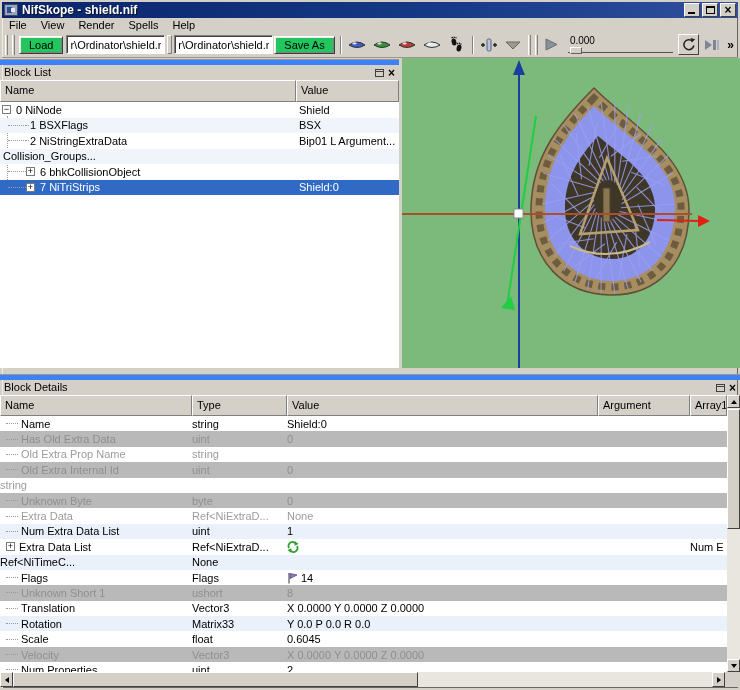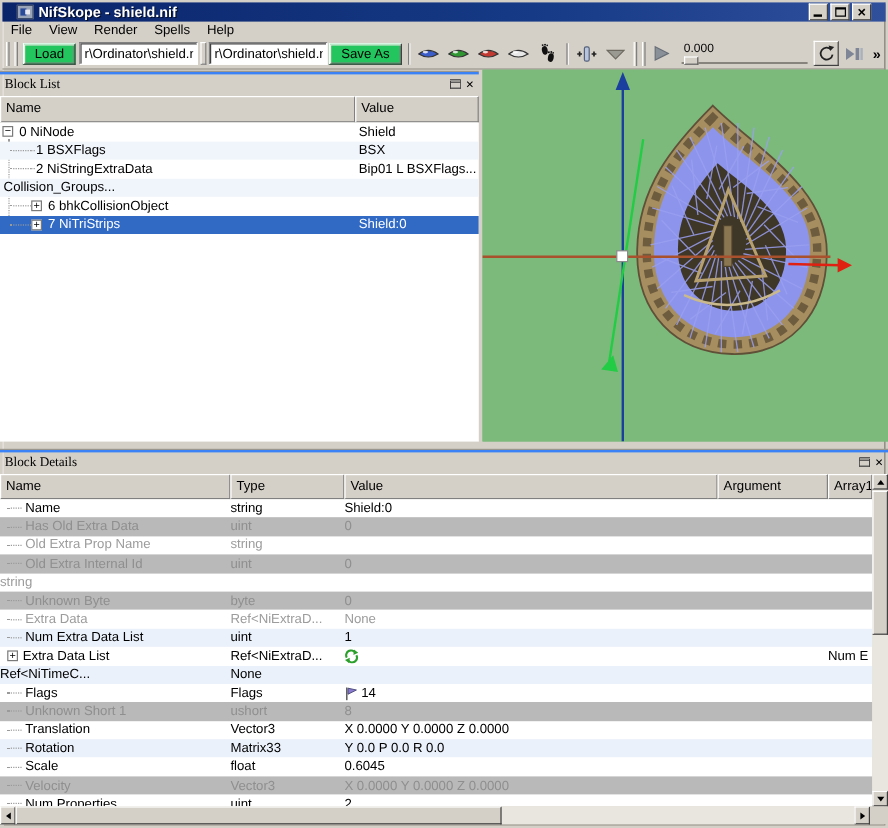--- a/index.html
+++ b/index.html
@@ -5,21 +5,21 @@
   html,body{margin:0;padding:0;}
   body{width:740px;height:690px;position:relative;background:#d4d0c8;
        font-family:"Liberation Sans",sans-serif;font-size:11px;color:#000;overflow:hidden;}
   *{box-sizing:border-box;}
 
   
   .frame{position:absolute;inset:0;border:2px solid #d4d0c8;
          box-shadow:inset 1px 1px 0 #efece5, inset -1px -1px 0 #6a675f;}
   .titlebar{position:absolute;left:2px;top:2px;right:2px;height:16px;
             background:linear-gradient(90deg,#0a246a 0%,#163a86 60%,#30509c 100%);
-            display:flex;align-items:center;gap:4px;padding:0 12px;}
+            display:flex;align-items:center;gap:4px;padding:0 2px;}
   .app-icon{width:14px;height:12px;background:#9aa4b8;border:1px solid #3a4a6a;position:relative;flex:0 0 auto;}
   .app-icon:before{content:"";position:absolute;left:2px;top:2px;width:5px;height:6px;background:#2a4a9a;}
   .app-icon:after{content:"";position:absolute;right:2px;top:3px;width:4px;height:4px;background:#e8e8f0;}
   .title-text{color:#fff;font-weight:bold;font-size:12px;white-space:nowrap;
               text-shadow:1px 1px 0 #000a;}
   .winbtns{margin-left:auto;display:flex;gap:2px;}
   .winbtn{width:16px;height:14px;background:#d4d0c8;border:1px solid;
           border-color:#fff #404040 #404040 #fff;position:relative;}
   .winbtn .g-min{position:absolute;left:3px;bottom:2px;width:7px;height:2px;background:#000;}
   .winbtn .g-max{position:absolute;left:3px;top:2px;width:9px;height:8px;border:1px solid #000;border-top-width:2px;}
@@ -44,22 +44,22 @@
   .time-label{font-size:10px;line-height:10px;margin-left:2px;}
   .time-track{position:relative;height:7px;margin-top:1px;}
   .time-track .rail{position:absolute;left:0;right:4px;top:5px;height:1px;background:#55524c;}
   .time-thumb{position:absolute;left:2px;top:0;width:12px;height:7px;background:#d4d0c8;
               border:1px solid;border-color:#fff #606060 #606060 #fff;}
   .tbtn-icon{width:22px;height:21px;background:#d4d0c8;border:1px solid;border-color:#fff #404040 #404040 #fff;
              display:flex;align-items:center;justify-content:center;margin:0 1px;}
   .overflow{font-weight:bold;font-size:12px;padding:0 3px;}
 
   
-  .dock-title{position:absolute;height:18px;display:flex;align-items:center;
-              border-top:2px solid #3b82f6;box-shadow:0 -1px 0 #9a968e;padding:0 4px;font-family:Liberation Serif, serif;}
+  .dock-title{position:absolute;height:18px;display:flex;align-items:flex-end;
+              border-top:5px solid #3b82f6;box-shadow:0 -1px 0 #9a968e;padding:0 4px;}
   .dock-btns{margin-left:auto;display:flex;gap:4px;align-items:center;}
   .float-glyph{width:9px;height:8px;border:1px solid #404040;border-top:3px double #404040;background:#d4d0c8;}
   .close-glyph{font-weight:bold;font-size:12px;line-height:10px;}
 
   .hcell{background:#d4d0c8;border-top:1px solid #fff;border-left:1px solid #fff;
          border-right:1px solid #808080;border-bottom:1px solid #808080;
          padding:3px 4px 0 4px;overflow:hidden;white-space:nowrap;}
 
   
   #bl-dock{position:absolute;left:0;top:58px;width:399px;height:310px;}
@@ -255,21 +255,21 @@
         </div>
         <div class="cell-val">BSX</div>
       </div>
       <div class="bl-row">
         <div class="cell-name">
           <span style="width: 8px; flex: 0 0 auto;"></span>
           <span class="stub" style="width: 18px;"></span>
           <span class="stub" style="width: 3px;"></span>
           <span style="padding-left: 1px;">2 NiStringExtraData</span>
         </div>
-        <div class="cell-val">Bip01 L BSXFlags...</div>
+        <div class="cell-val">Bip01 L Argument...</div>
       </div>
       <div class="bl-row alt">
         <div class="cell-val">Collision_Groups...</div>
       </div>
       <div class="bl-row">
         <div class="cell-name">
           <span style="width: 8px; flex: 0 0 auto;"></span>
           <span class="stub" style="width: 18px;"></span>
           <span class="expander">+</span>
           <span style="padding-left: 1px;">6 bhkCollisionObject</span>

